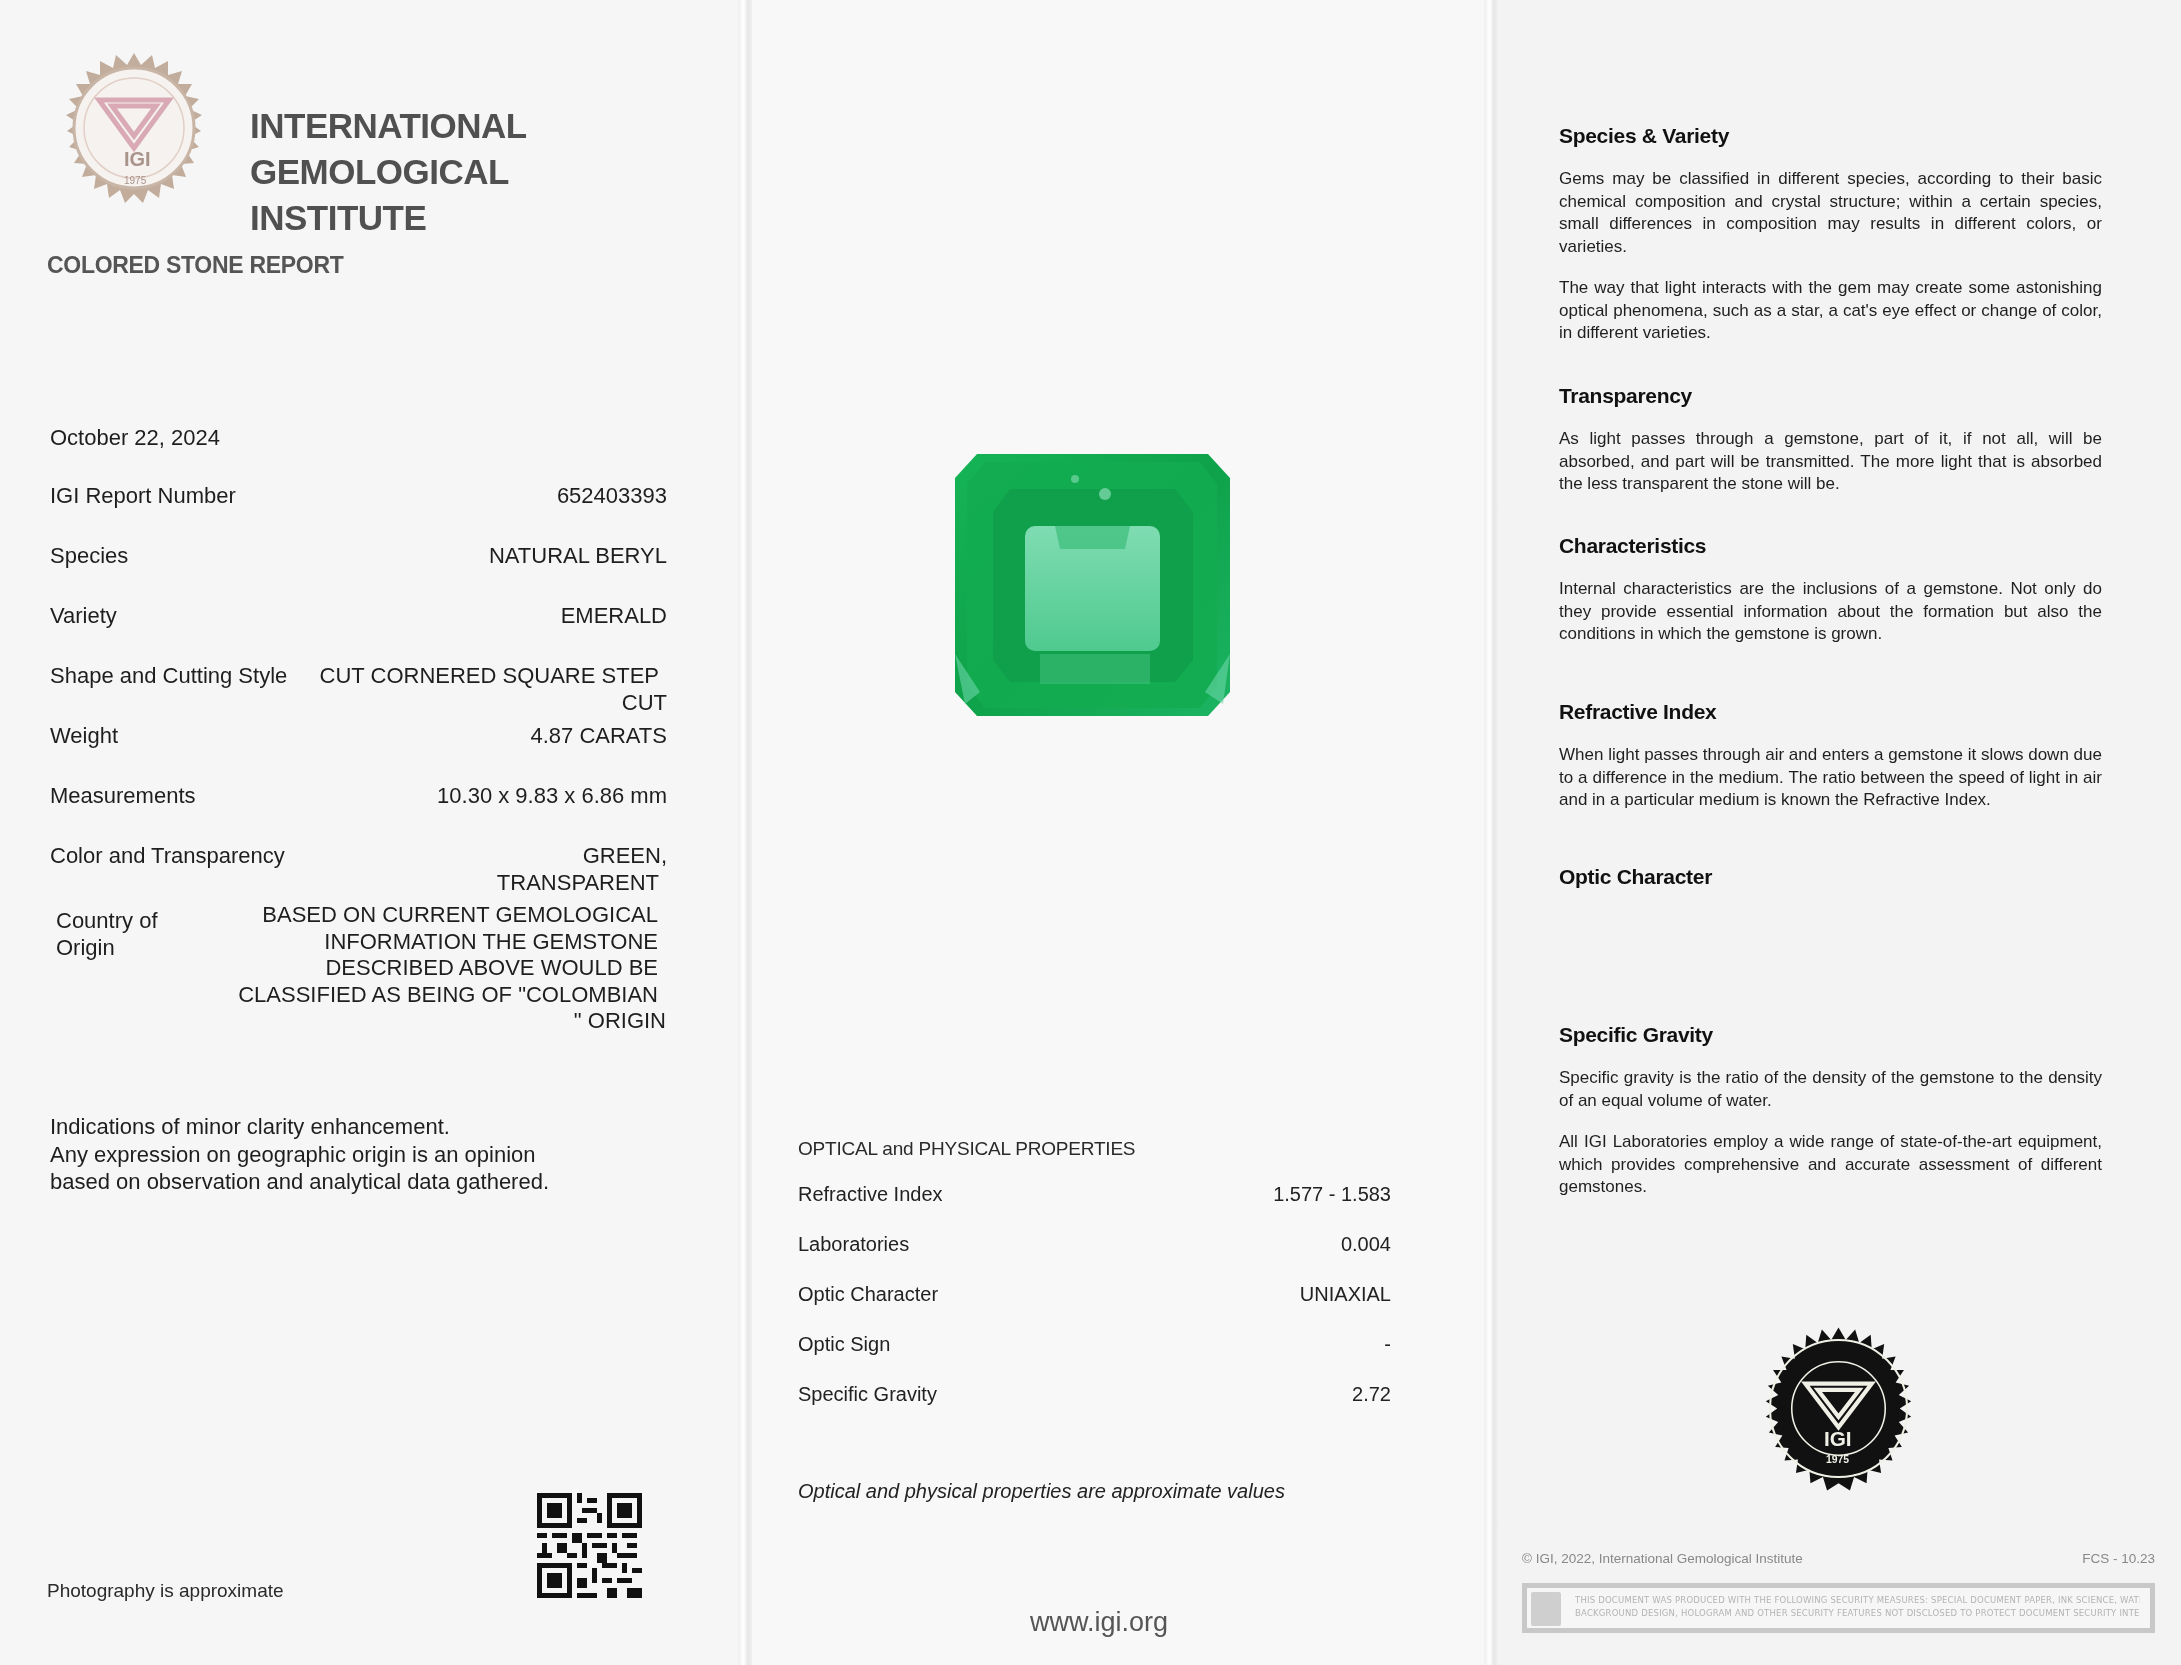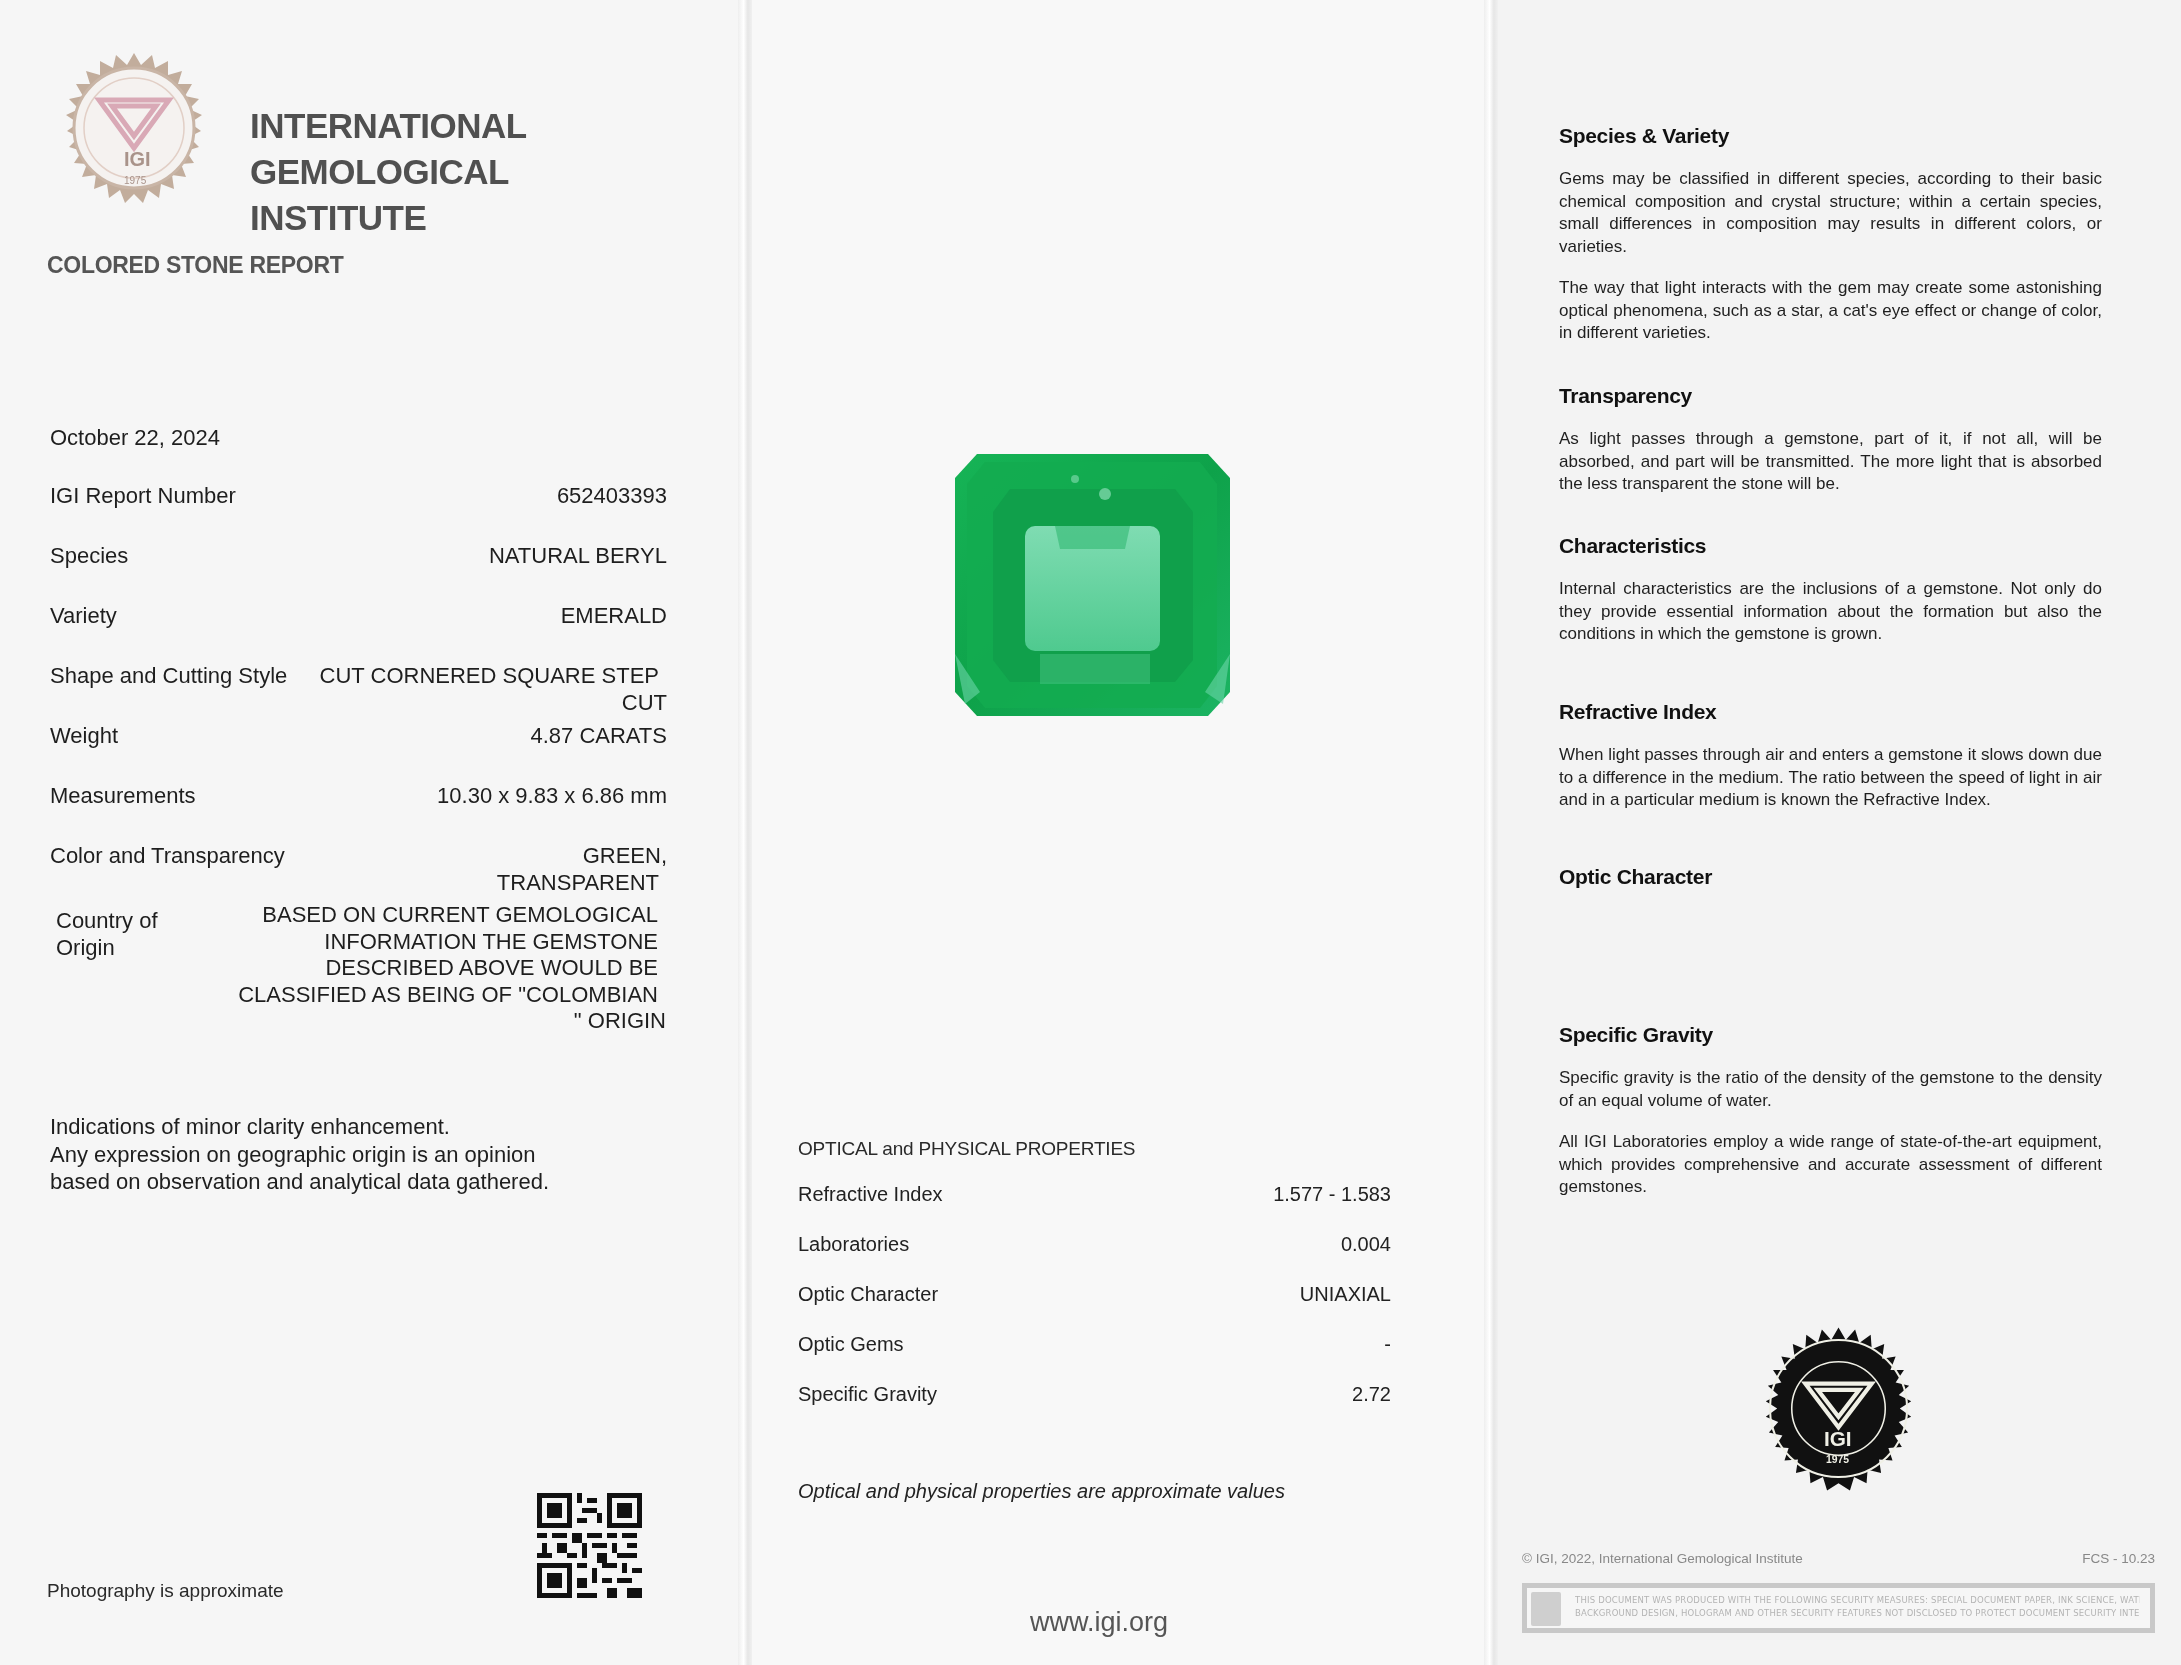--- a/index.html
+++ b/index.html
@@ -230,21 +230,21 @@
 </div>
 <div class="orow" style="top:1233px">
   <span class="lbl">Laboratories</span>
   <span class="val">0.004</span>
 </div>
 <div class="orow" style="top:1283px">
   <span class="lbl">Optic Character</span>
   <span class="val">UNIAXIAL</span>
 </div>
 <div class="orow" style="top:1333px">
-  <span class="lbl">Optic Gems</span>
+  <span class="lbl">Optic Sign</span>
   <span class="val">-</span>
 </div>
 <div class="orow" style="top:1383px">
   <span class="lbl">Specific Gravity</span>
   <span class="val">2.72</span>
 </div>
 
 <div class="opt-note">Optical and physical properties are approximate values</div>
 <div class="website">www.igi.org</div>
 

